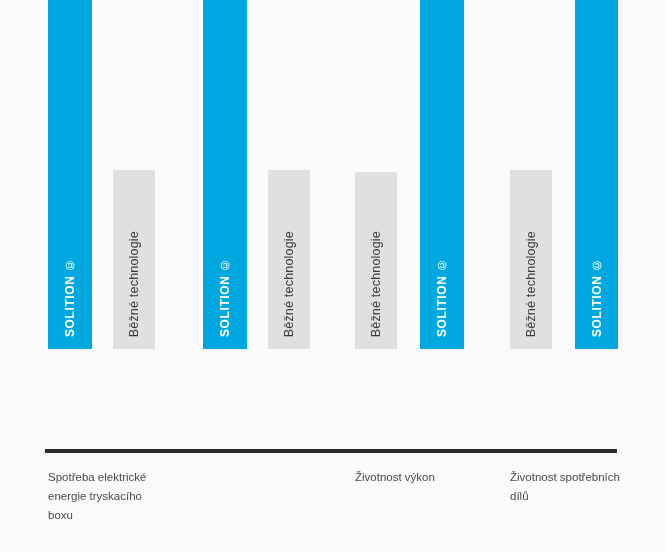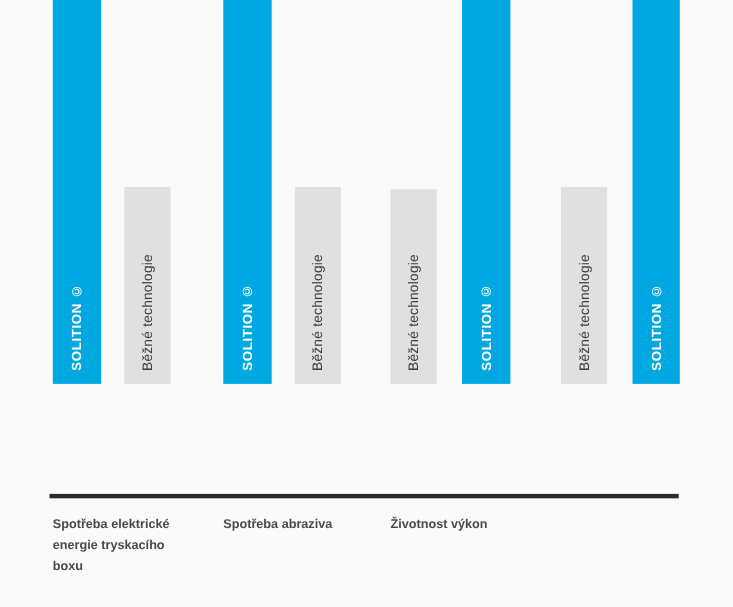--- a/index.html
+++ b/index.html
@@ -82,21 +82,21 @@
     left: 0;
     top: 468px;
     width: 666px;
     height: 84px;
   }
   .cat-label {
     position: absolute;
     color: #4a4a4a;
     font-size: 11.5px;
     line-height: 19px;
-    font-weight: bold;
+    font-weight: normal;
   }
 </style>
 </head>
 <body>
 
 <div id="chart-root">
 
   <div id="plot-area">
 
     <div class="bar solution" style="left: 48px; width: 44px; height: 351px;">
@@ -125,17 +125,17 @@
     </div>
     <div class="bar solution" style="left: 575px; width: 43px; height: 351px;">
       <span class="bar-label">SOLITION ©</span>
     </div>
   </div>
 
   <div id="axis-line"></div>
 
   <div id="category-labels">
     <div class="cat-label" style="left: 48px; width: 118px;">Spotřeba elektrické energie tryskacího boxu</div>
-    <div class="cat-label" style="left: 203px; width: 140px;">Spotřeba abraziva</div>
     <div class="cat-label" style="left: 355px; width: 140px;">Životnost výkon</div>
+    <div class="cat-label" style="left: 510px; width: 128px;">Životnost spotřebních dílů</div>
   </div>
 
 </div>
 
 </body></html>

